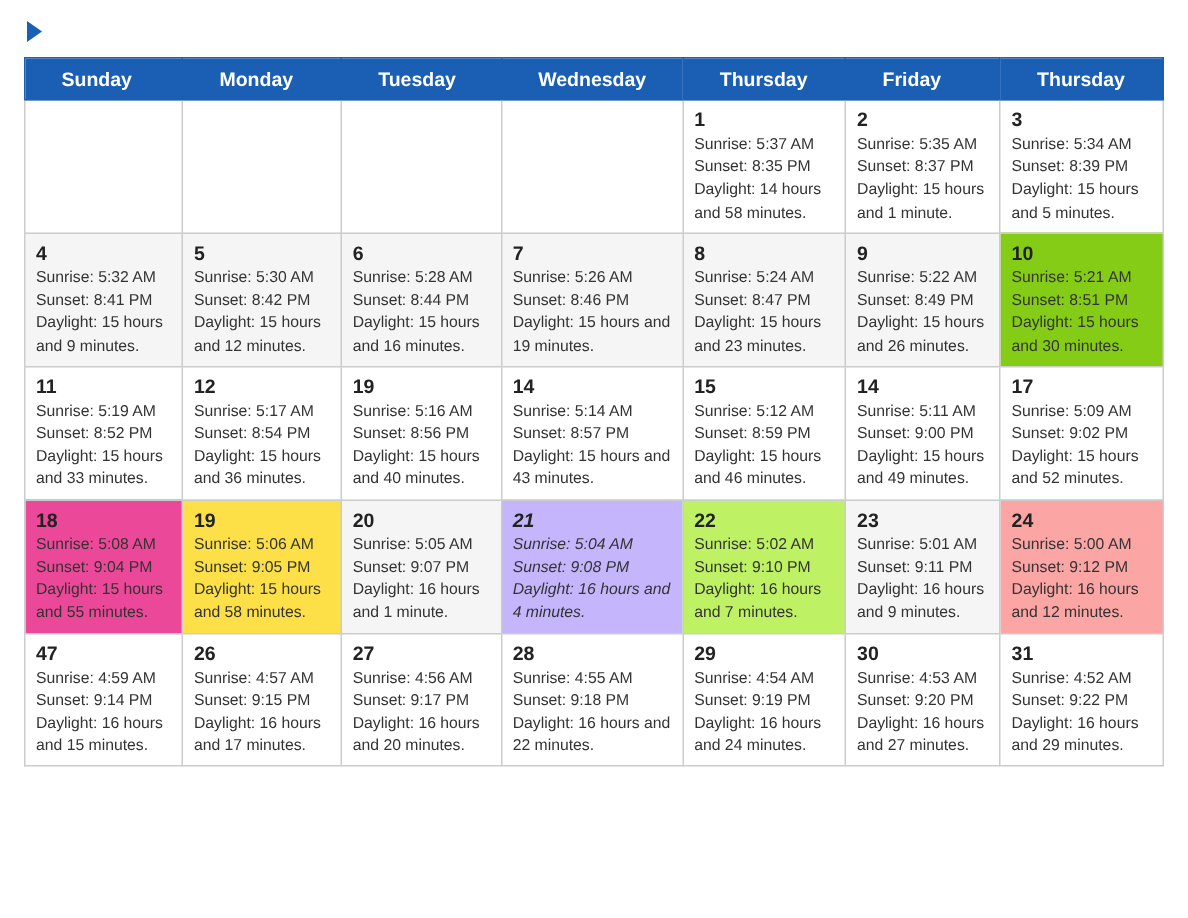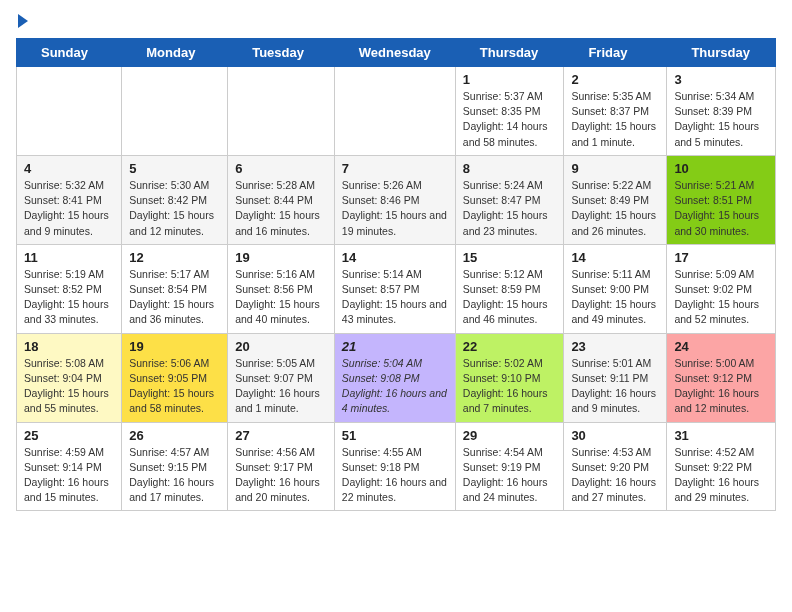--- a/index.html
+++ b/index.html
@@ -252,21 +252,21 @@
         </td>
         <td>
           <span class="day-num">17</span>
           <div class="day-info">Sunrise: 5:09 AM
 Sunset: 9:02 PM
 Daylight: 15 hours
 and 52 minutes.</div>
         </td>
       </tr>
       <tr>
-        <td style="background: #fef9c3;">
+        <td style="background: #ec4899;">
           <span class="day-num">18</span>
           <div class="day-info">Sunrise: 5:08 AM
 Sunset: 9:04 PM
 Daylight: 15 hours
 and 55 minutes.</div>
         </td>
         <td style="background: #fde047;">
           <span class="day-num">19</span>
           <div class="day-info">Sunrise: 5:06 AM
 Sunset: 9:05 PM
@@ -304,42 +304,42 @@
         <td style="background: #fca5a5;">
           <span class="day-num">24</span>
           <div class="day-info">Sunrise: 5:00 AM
 Sunset: 9:12 PM
 Daylight: 16 hours
 and 12 minutes.</div>
         </td>
       </tr>
       <tr>
         <td>
-          <span class="day-num">25</span>
+          <span class="day-num">47</span>
           <div class="day-info">Sunrise: 4:59 AM
 Sunset: 9:14 PM
 Daylight: 16 hours
 and 15 minutes.</div>
         </td>
         <td>
           <span class="day-num">26</span>
           <div class="day-info">Sunrise: 4:57 AM
 Sunset: 9:15 PM
 Daylight: 16 hours
 and 17 minutes.</div>
         </td>
         <td>
           <span class="day-num">27</span>
           <div class="day-info">Sunrise: 4:56 AM
 Sunset: 9:17 PM
 Daylight: 16 hours
 and 20 minutes.</div>
         </td>
         <td>
-          <span class="day-num">51</span>
+          <span class="day-num">28</span>
           <div class="day-info">Sunrise: 4:55 AM
 Sunset: 9:18 PM
 Daylight: 16 hours
 and 22 minutes.</div>
         </td>
         <td>
           <span class="day-num">29</span>
           <div class="day-info">Sunrise: 4:54 AM
 Sunset: 9:19 PM
 Daylight: 16 hours

